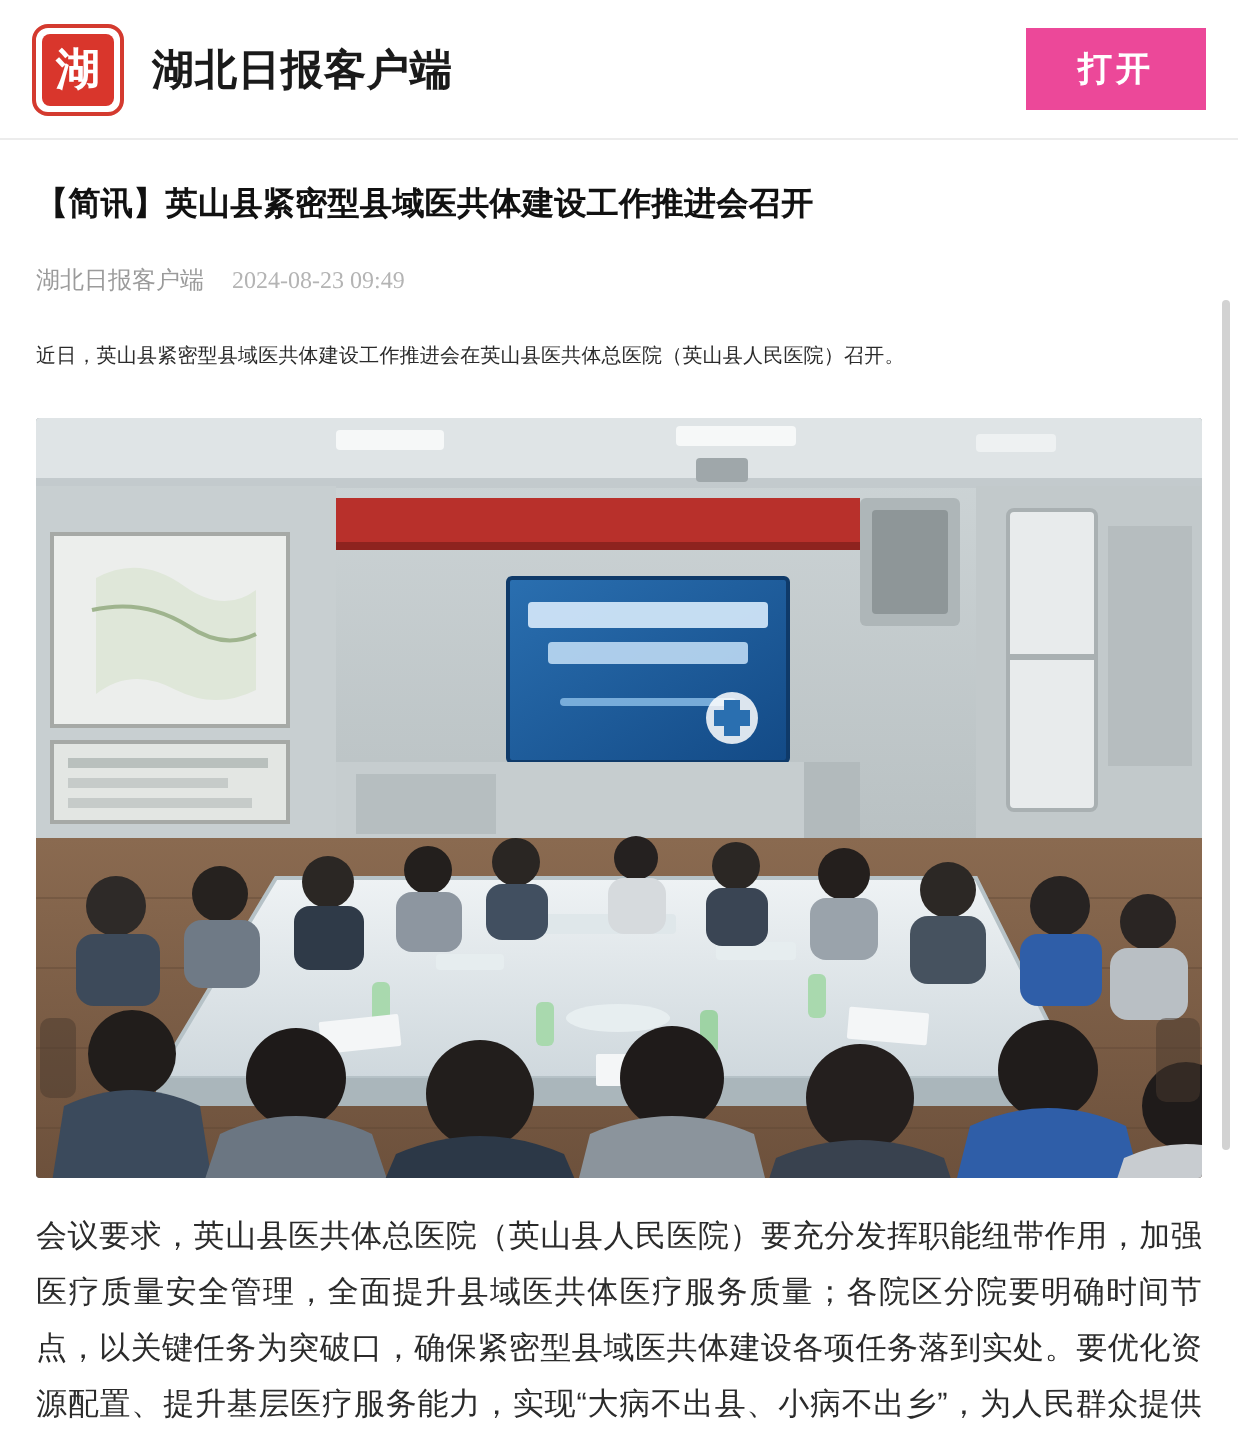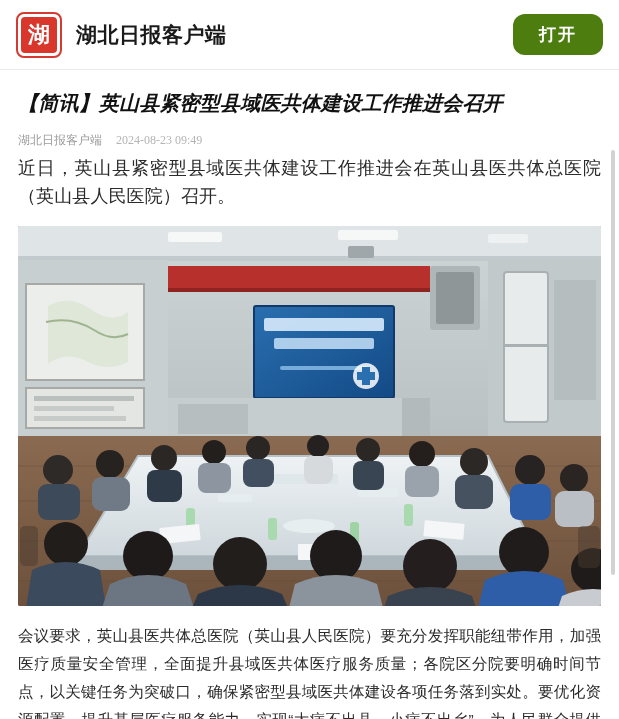--- a/index.html
+++ b/index.html
@@ -61,63 +61,62 @@
   .app-title {
     margin-left: 14px;
     font-size: 21px;
     color: #1a1a1a;
     font-weight: bold;
     letter-spacing: 0.5px;
     flex: 1 1 auto;
   }
   .open-btn {
     flex: 0 0 auto;
-    background: #4d7c0f;
+    background: #ec4899;
     color: #ffffff;
     font-size: 17px;
     font-weight: bold;
     border: none;
-    border-radius: 12px;
+    border-radius: 0;
     padding: 9px 26px;
     cursor: pointer;
     letter-spacing: 2px;
   }
 
   
   .content {
     flex: 1 1 auto;
     overflow: hidden;
     position: relative;
     padding: 0 18px;
   }
   .headline {
-    font-size: 20px;
+    font-size: 16px;
     line-height: 30px;
     color: #111111;
     font-weight: bold;
     margin: 18px 0 0 0;
     letter-spacing: 0.2px;
-    font-style: italic;
   }
   .meta {
     margin-top: 14px;
     font-size: 12px;
     color: #9b9b9b;
     display: flex;
     align-items: center;
     gap: 14px;
   }
   .meta-source { color: #9b9b9b; }
   .meta-time { color: #b4b4b4; font-family: Liberation Serif, serif; }
 
   .para {
-    font-size: 18px;
+    font-size: 10px;
     line-height: 28px;
     color: #2b2b2b;
-    margin-top: 5px;
+    margin-top: 16px;
     text-align: justify;
     letter-spacing: 0.1px;
   }
 
   
   .photo {
     margin-top: 16px;
     width: 583px;
     height: 380px;
     border-radius: 2px;

